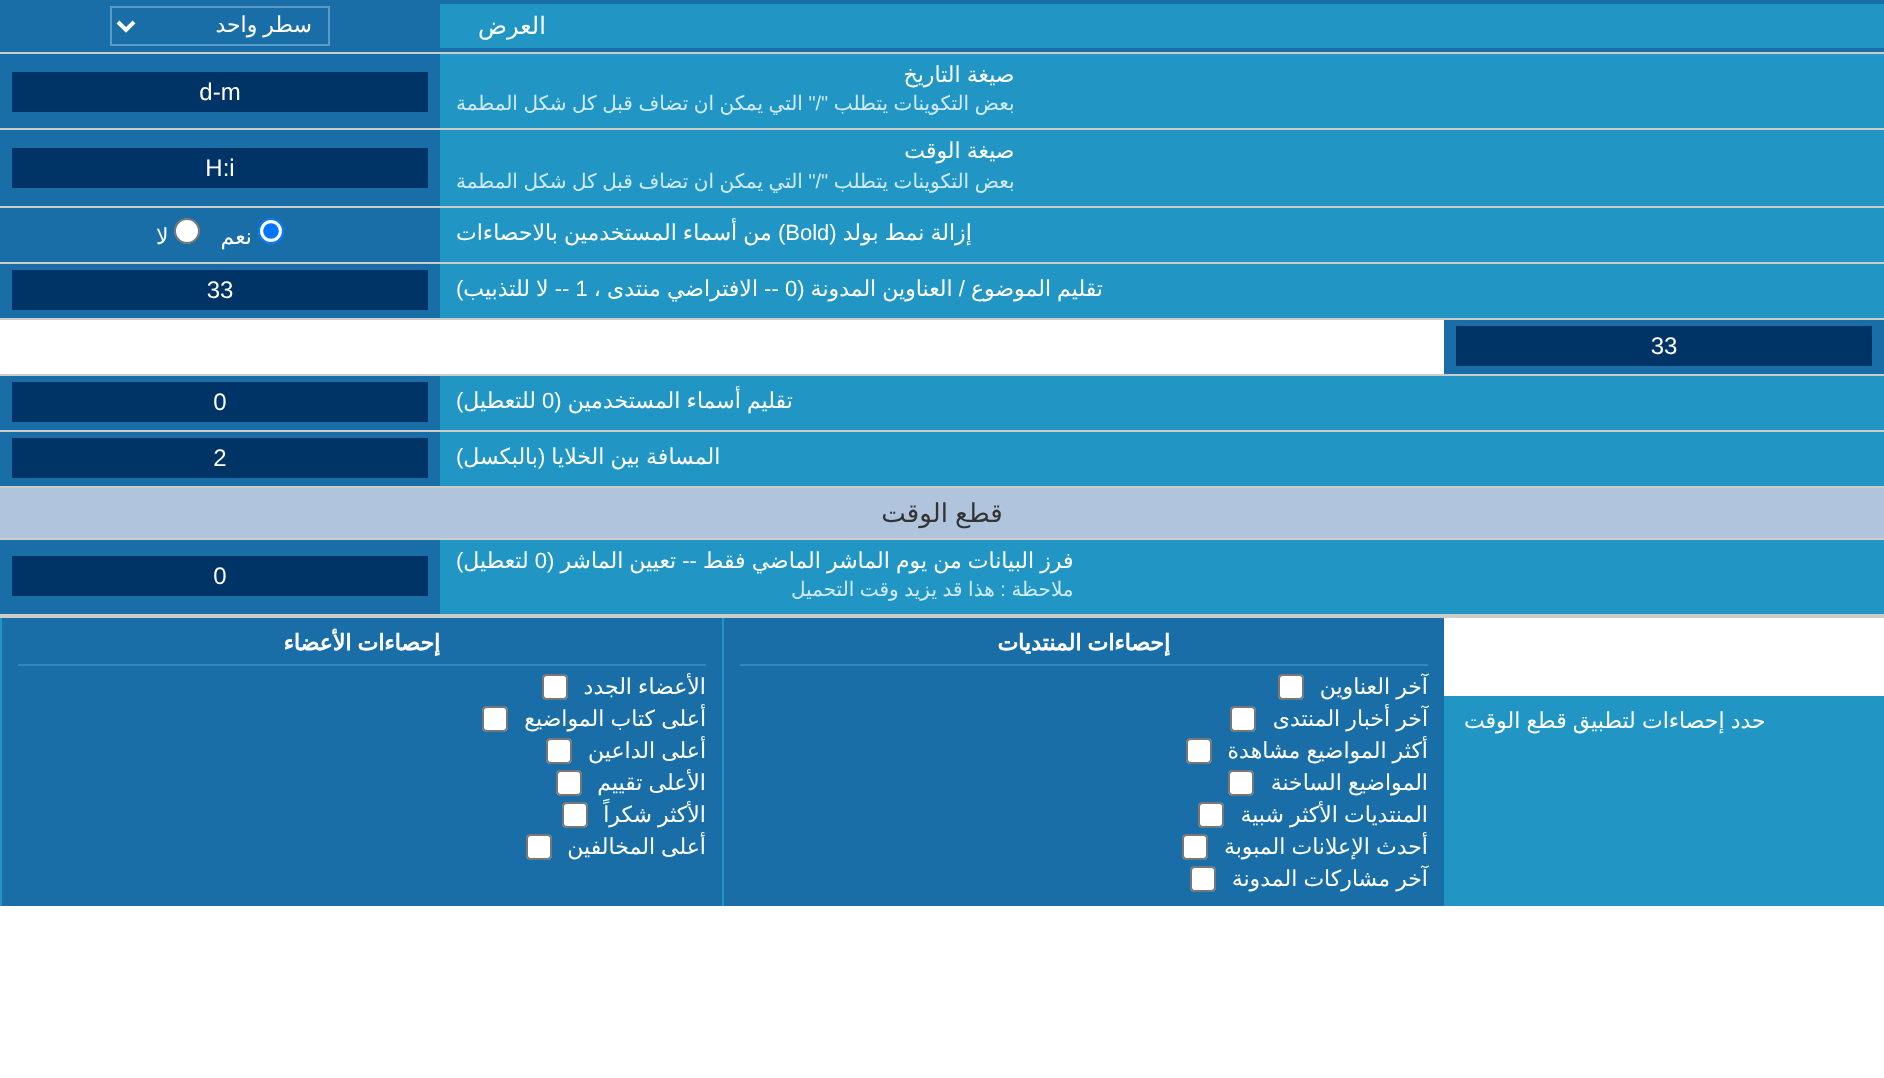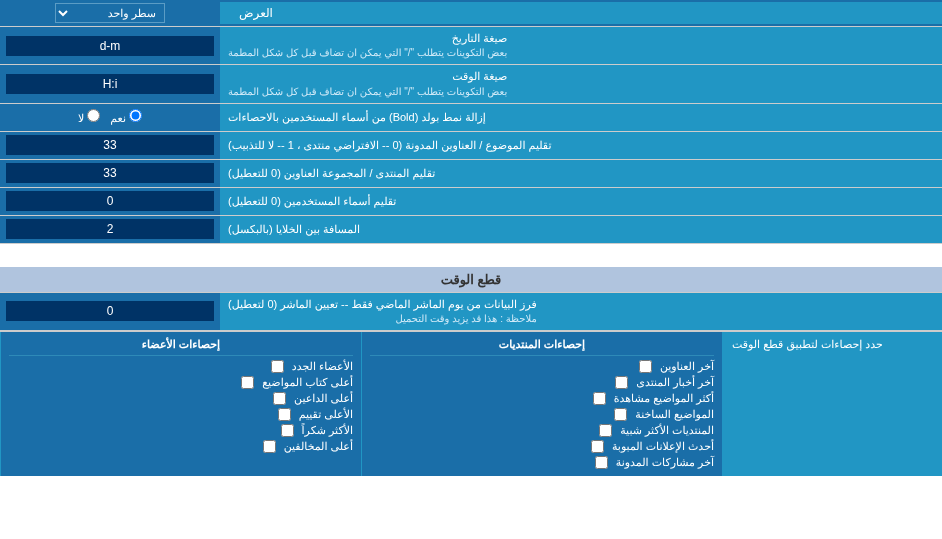--- a/index.html
+++ b/index.html
@@ -73,45 +73,45 @@
 
     .radio-label {
       color: #fff;
       font-size: 11px;
     }
 
     
     .section-header {
       background: #b0c4de;
       color: #333;
-      font-weight: bold;
+      font-weight: normal;
       text-align: center;
       padding: 5px 10px;
       border-bottom: 1px solid #ccc;
       font-size: 13px;
-      margin-top: 23px;
     }
 
     
     .stats-section {
       display: flex;
       border-top: 1px solid #ccc;
     }
 
     .stats-label-col {
       background: #2196c4;
       color: #fff;
       padding: 6px 10px;
       display: flex;
       align-items: flex-start;
       justify-content: flex-end;
       text-align: left;
       font-size: 11px;
       width: 220px;
       min-width: 220px;
+      margin-top: 39px;
     }
 
     .stats-checkboxes {
       flex: 1;
       background: #1a6ea8;
       display: flex;
       gap: 0;
     }
 
     .stats-col {
@@ -237,21 +237,20 @@
   </div>
 
   <div class="row">
     <div class="row-label">تقليم الموضوع / العناوين المدونة (0 -- الافتراضي منتدى ، 1 -- لا للتذبيب)</div>
     <div class="row-input">
       <input type="text" value="33" style="">
     </div>
   </div>
 
   <div class="row">
-    <div class="row-label">تقليم المنتدى / المجموعة العناوين (0 للتعطيل)</div>
     <div class="row-input">
       <input type="text" value="33" style="">
     </div>
   </div>
 
   <div class="row">
     <div class="row-label">تقليم أسماء المستخدمين (0 للتعطيل)</div>
     <div class="row-input">
       <input type="text" value="0" style="">
     </div>

